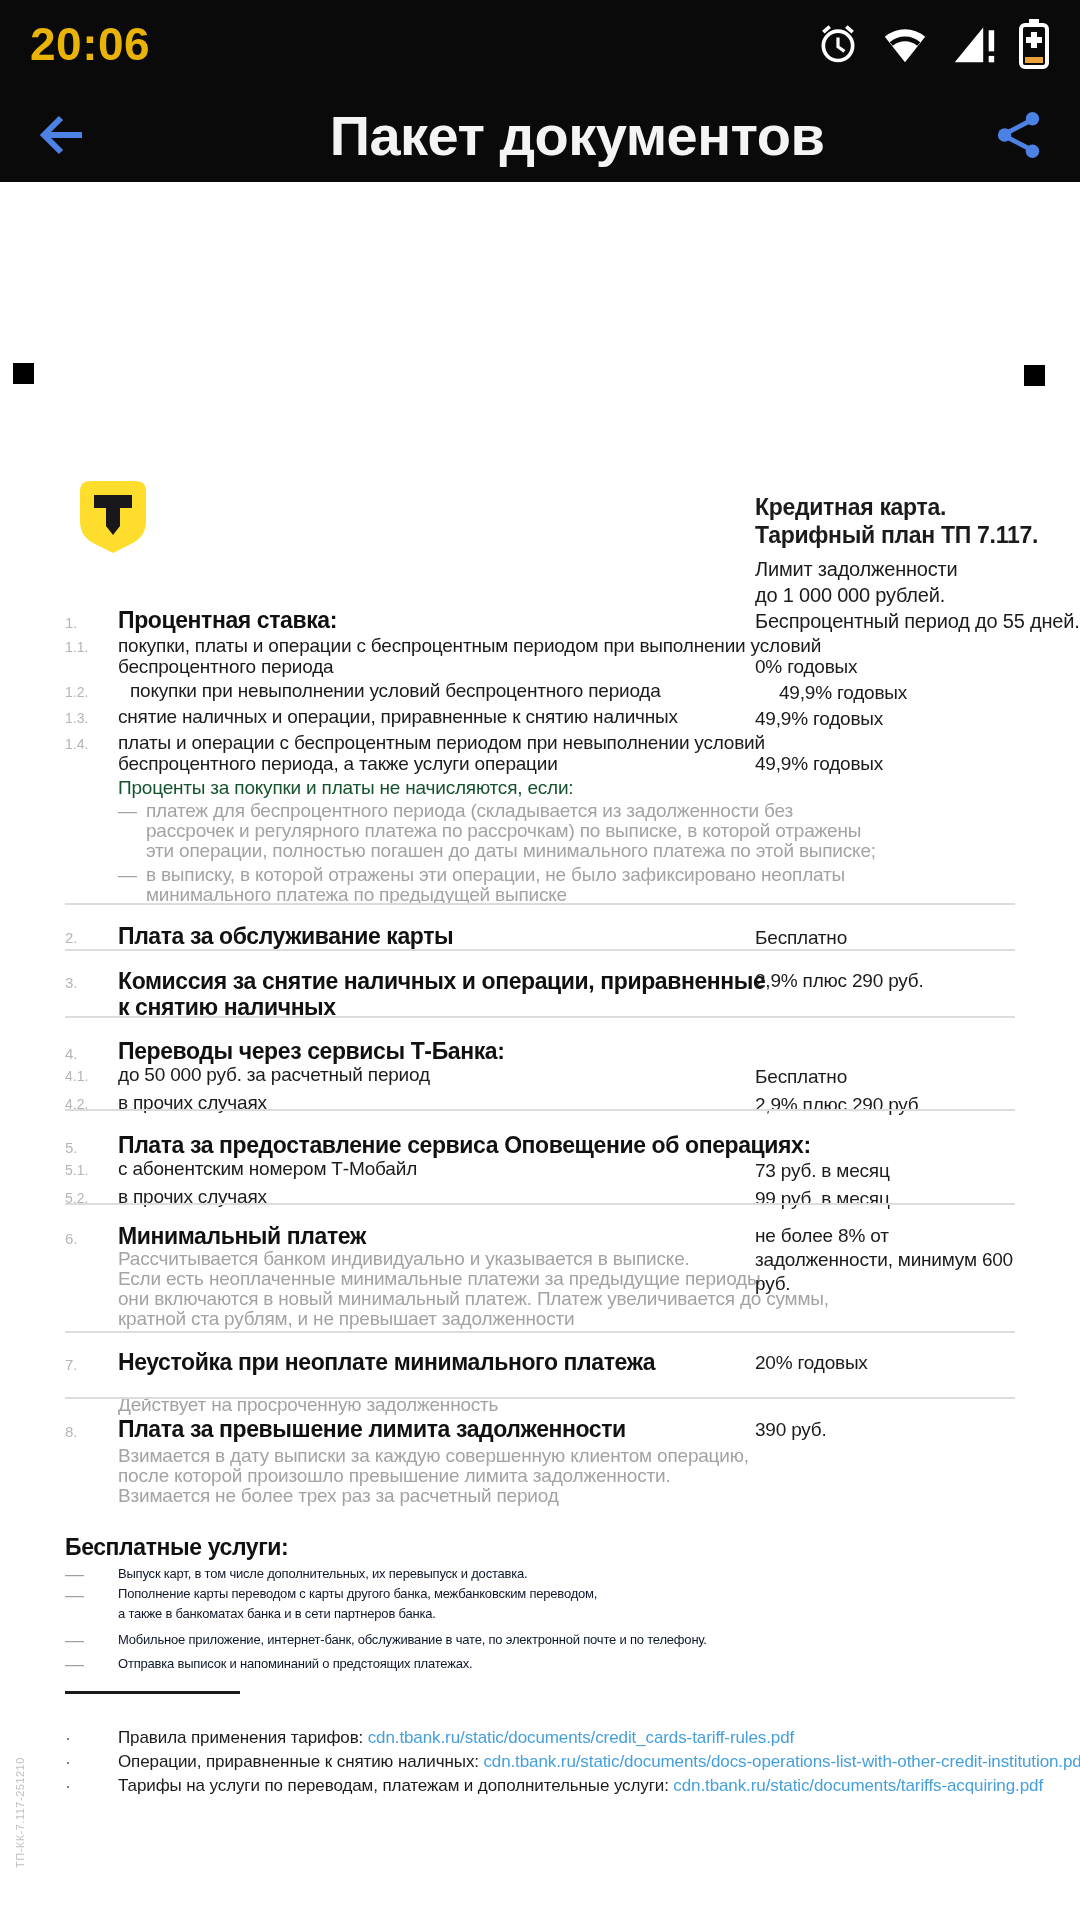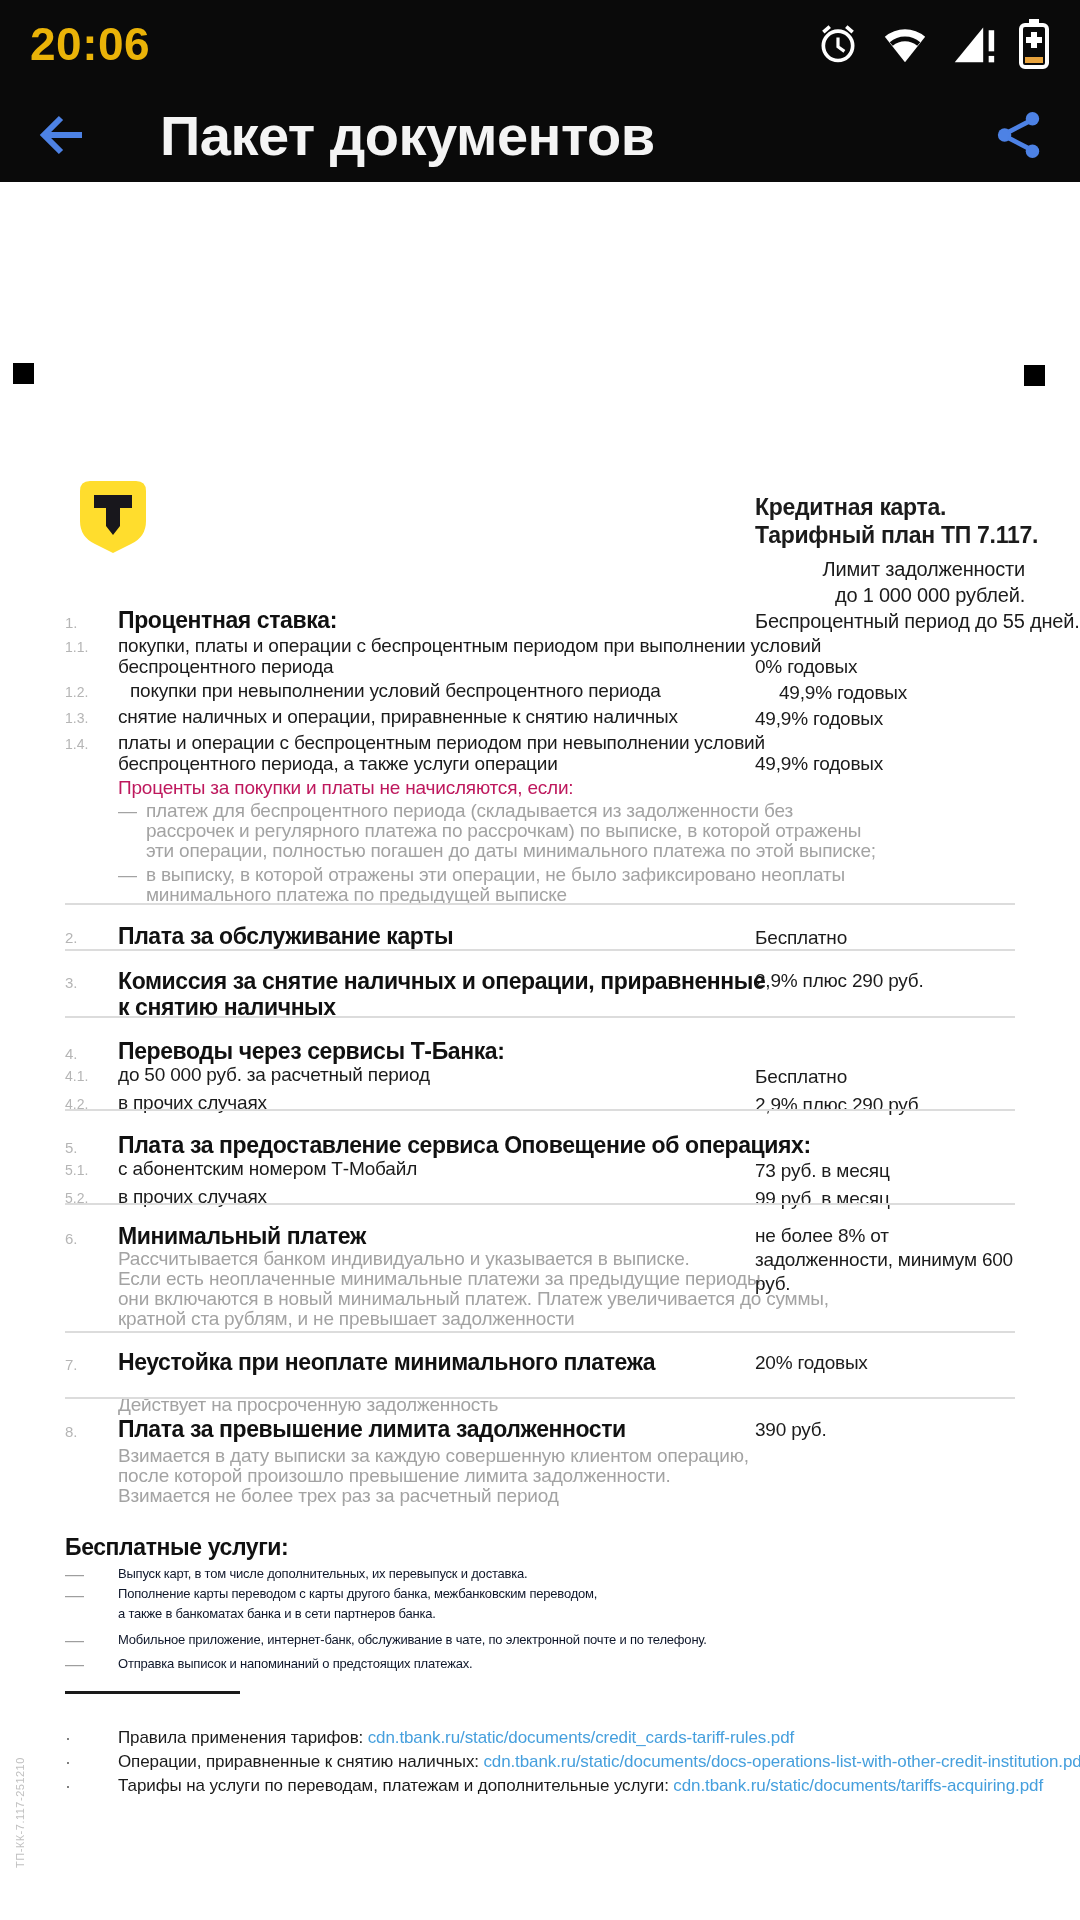--- a/index.html
+++ b/index.html
@@ -17,52 +17,52 @@
   .sb-icons { display:flex; align-items:center; gap:20px; }
   
   .appbar {
     position:absolute; top:88px; left:0; right:0; height:94px;
     display:flex; align-items:center; padding:0 36px; box-sizing:border-box;
     background:#0a0a0a;
   }
   .iconbtn { background:none; border:none; padding:0; cursor:pointer; display:flex; align-items:center; }
   .appbar h1 {
     margin:0 0 0 72px; flex:1; color:#f4f4f4; font-size:56px; font-weight:700;
-    letter-spacing:-0.5px; white-space:nowrap;
+    letter-spacing:-0.5px; white-space:nowrap;text-align:center;
   }
   
   .doc {
     position:absolute; top:182px; left:0; right:0; bottom:0;
     background:#ffffff; color:#1b1b1b;
   }
   .reg-square { position:absolute; width:21px; height:21px; background:#000; }
   .side-code-wrap { position:absolute; overflow:hidden; }
   .side-code {
     position:absolute; bottom:0; left:0; transform-origin:0 100%;
     transform:rotate(-90deg); white-space:nowrap;
     color:#9d9d9d; letter-spacing:0.5px;
   }
   .doc-body { position:absolute; left:65px; top:6px; width:950px; height:100%; }
   .logo { position:absolute; left:15px; top:293px; }
   .doc-head { position:absolute; left:690px; top:305px; width:270px; }
   .doc-head .t1 { font-size:23px; font-weight:700; line-height:28px; letter-spacing:-0.3px; white-space:nowrap; }
   .doc-head .sub { margin-top:7px; font-size:20px; line-height:26px; letter-spacing:-0.2px; }
-  .doc-head .sub div { white-space:nowrap;text-align:right; }
+  .doc-head .sub div { white-space:nowrap; }
   
   .sec { position:absolute; left:0; width:950px; }
   .row { display:grid; grid-template-columns:53px 637px 260px; align-items:start; }
   .num { color:#b5b5b5; font-size:15px; padding-top:6px; }
   .num.sub { font-size:14px; padding-top:4px; }
   .sec-title { font-size:23px; font-weight:700; line-height:24px; letter-spacing:-0.4px; color:#111; }
   .itxt { font-size:19px; line-height:21px; letter-spacing:-0.2px; }
   .itxt .line, .nowrap { white-space:nowrap; }
   .val { font-size:19px; line-height:21px; letter-spacing:-0.2px; padding-top:2px; }
   .v-end { align-self:end; padding-top:0; }
   .note { color:#a3a3a3; }
-  .note-block { padding-left:53px; font-size:19px; line-height:21px; letter-spacing:-0.2px; color:#be185d; }
+  .note-block { padding-left:53px; font-size:19px; line-height:21px; letter-spacing:-0.2px; color:#14532d; }
   .bullet { display:flex; padding-left:53px; color:#a3a3a3; font-size:19px; line-height:20px; letter-spacing:-0.2px; }
   .bullet .dash { width:28px; flex:none; }
   .hr { position:absolute; left:0; width:950px; height:2px; background:#dcdcdc; }
   .hr-black { position:absolute; left:0; width:175px; height:3px; background:#1a1a1a; }
   .nlines div { white-space:nowrap; }
   
   .free-title { font-size:23px; font-weight:700; line-height:26px; letter-spacing:-0.4px; color:#111; }
   .free-row { display:grid; grid-template-columns:53px 897px; align-items:start; }
   .free-row .dash { color:#9e9e9e; font-size:19px; line-height:21px; }
   .free-row .ftxt { font-size:13px; letter-spacing:-0.2px; color:#0f172a; }

